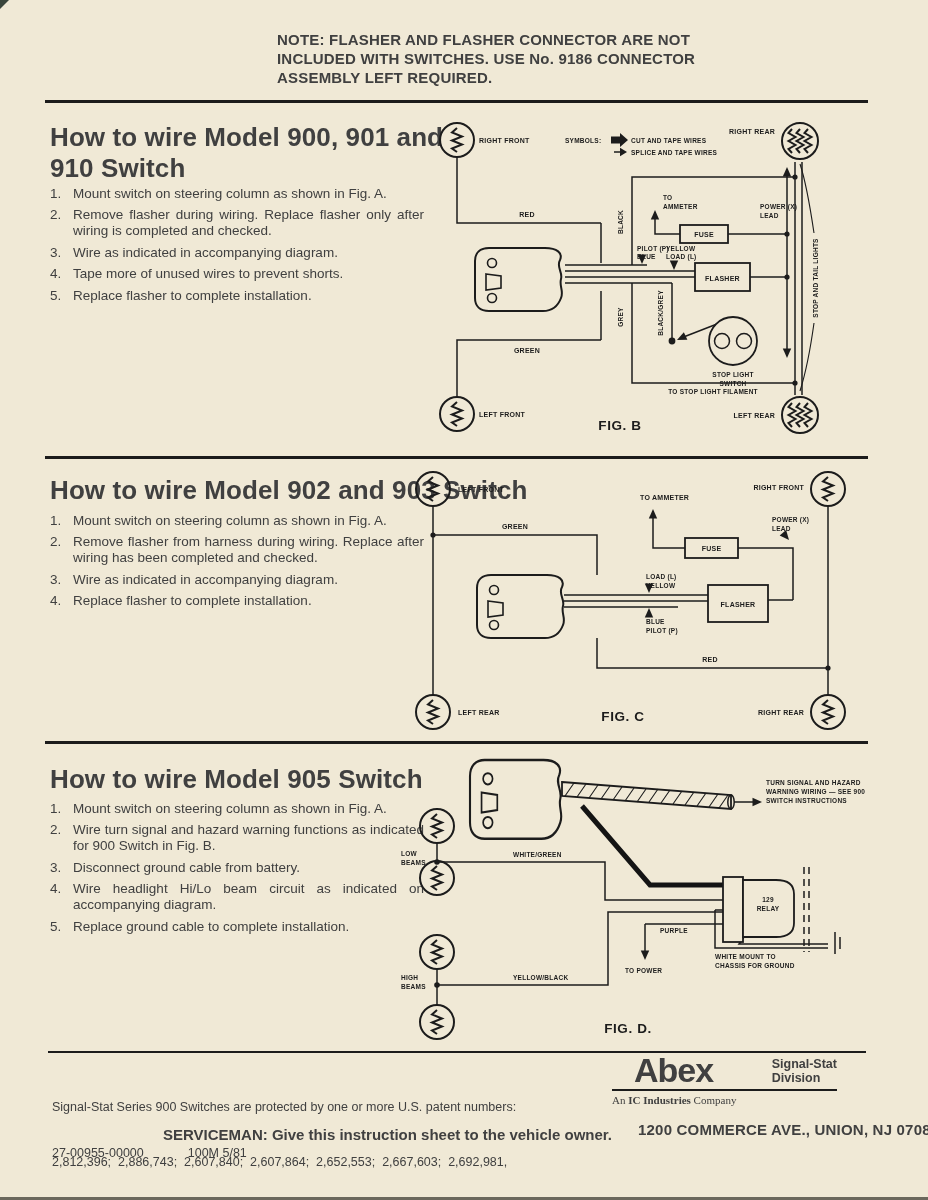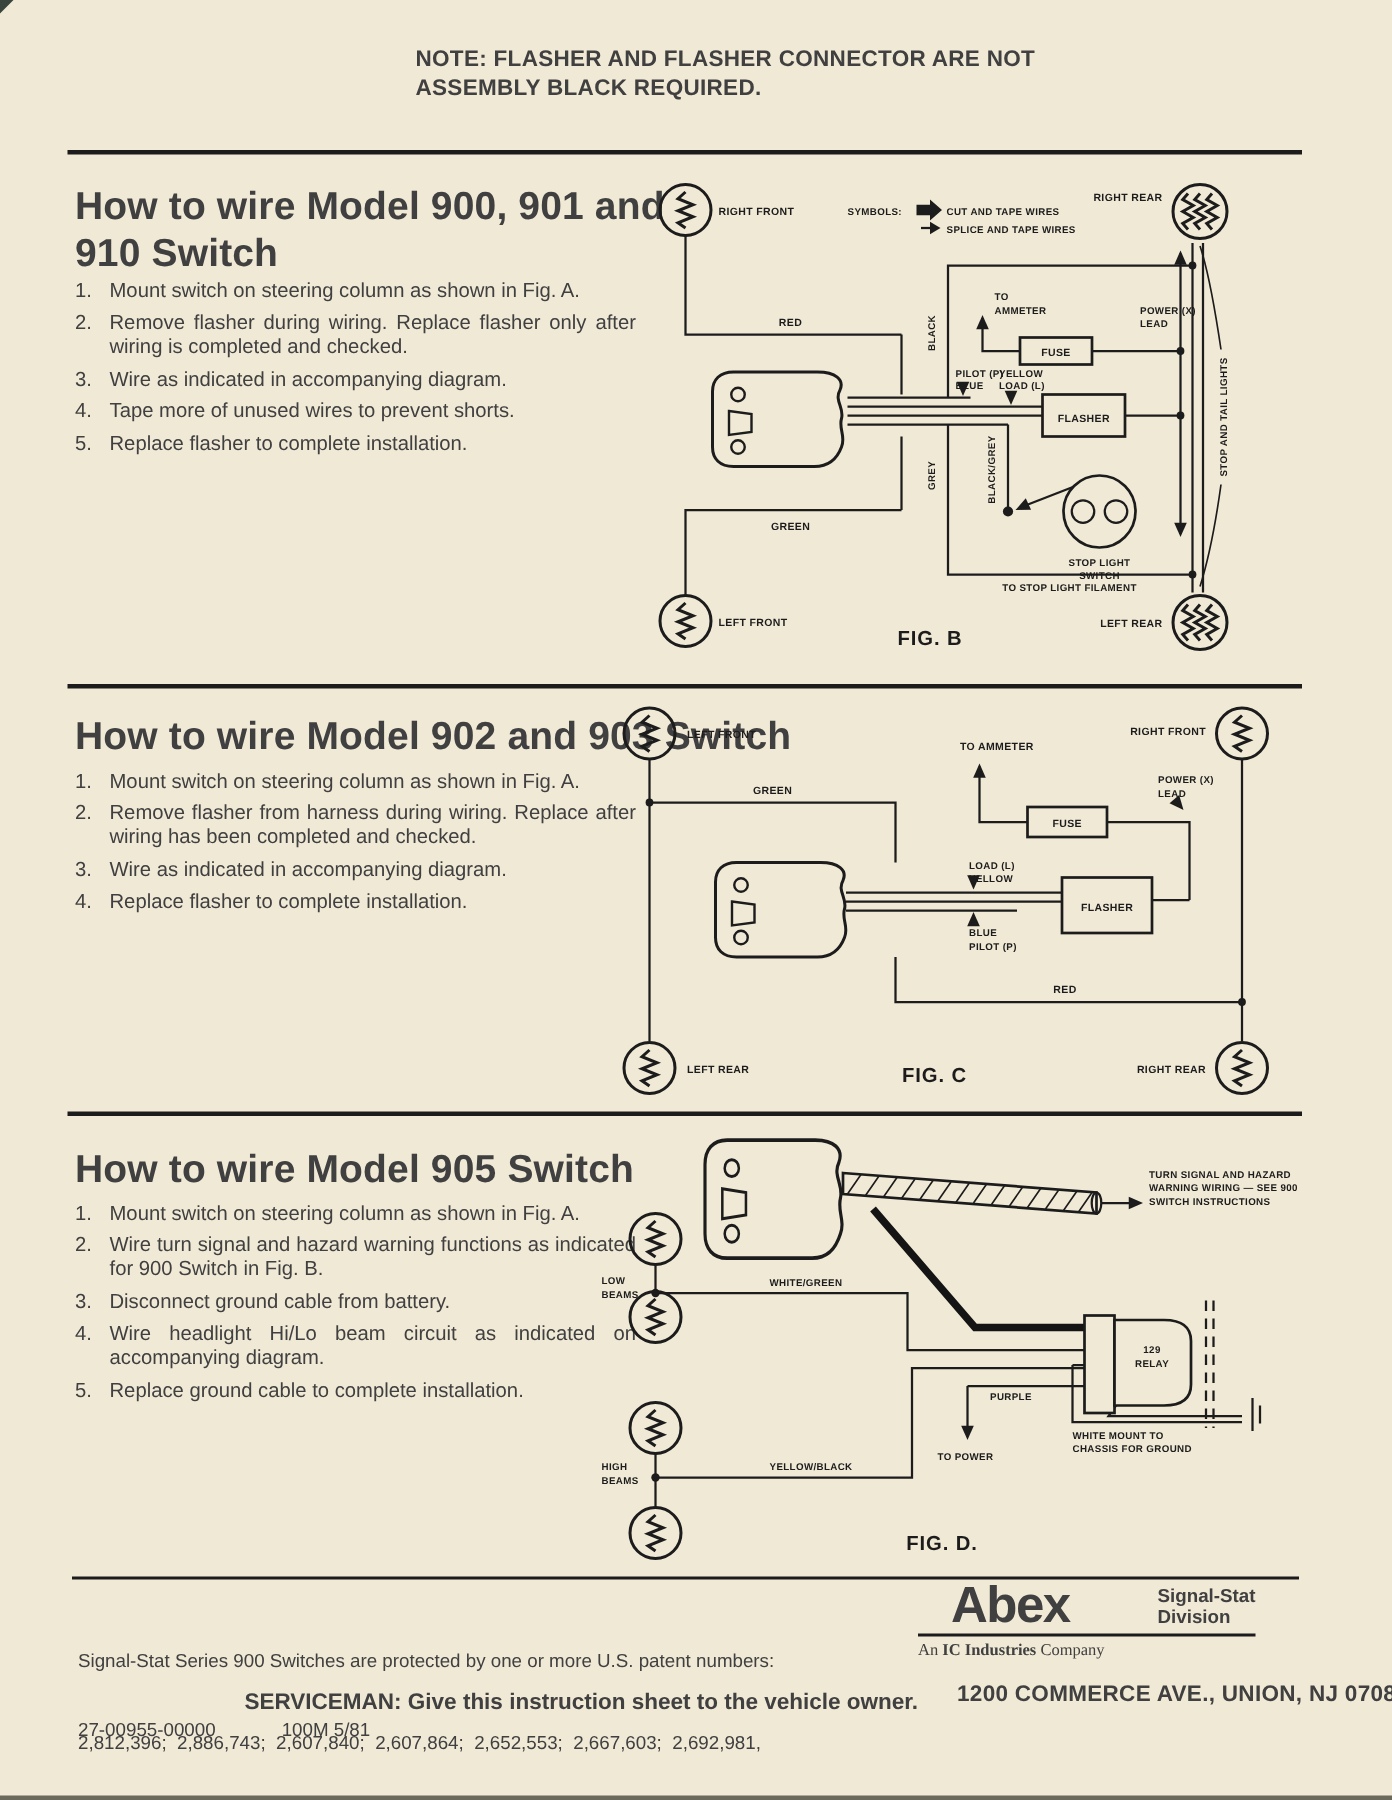--- a/index.html
+++ b/index.html
@@ -61,21 +61,22 @@
         <circle cx="17" cy="15" r="4.5" fill="none" stroke="#1c1c1c" stroke-width="1.6"></circle>
         <polygon points="11,26 26,28 26,40 11,42" fill="none" stroke="#1c1c1c" stroke-width="1.6"></polygon>
         <circle cx="17" cy="50" r="4.5" fill="none" stroke="#1c1c1c" stroke-width="1.6"></circle>
       </g>
       <path id="ah" d="M0,0 L-4.2,9.5 L4.2,9.5 Z"></path>
     </defs>
   </svg>
 
   <div class="abs topnote" style="left:277px;top:30px;">
     <div>NOTE: FLASHER AND FLASHER CONNECTOR ARE NOT</div>
-    <div>ASSEMBLY BLACK REQUIRED.</div>
+    <div>INCLUDED WITH SWITCHES. USE No. 9186 CONNECTOR</div>
+    <div>ASSEMBLY LEFT REQUIRED.</div>
   </div>
 
   <div class="rule" style="left:45px;top:100px;width:823px;"></div>
 
   <div class="abs heading" style="left:50px;top:122px;">
     <div>How to wire Model 900, 901 and</div>
     <div>910 Switch</div>
   </div>
   <div class="abs steps" style="left:50px;top:186px;">
     <div class="step">

